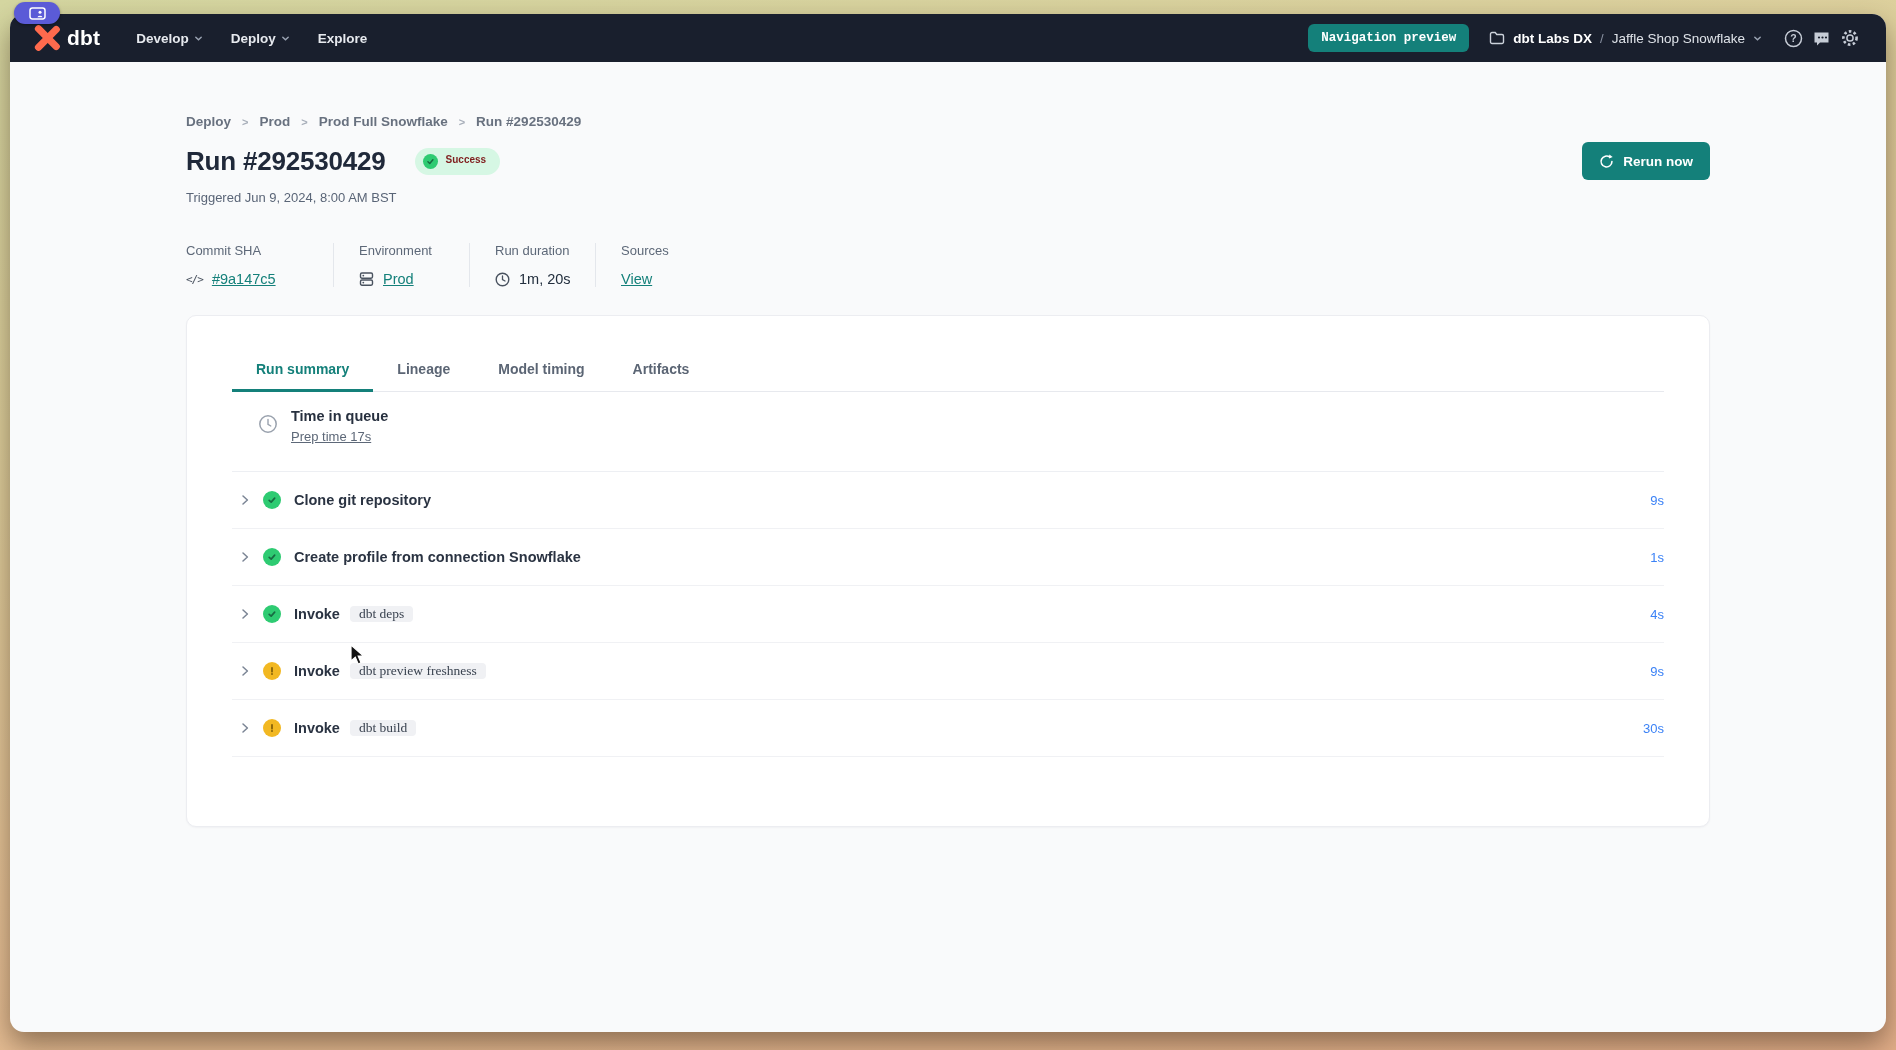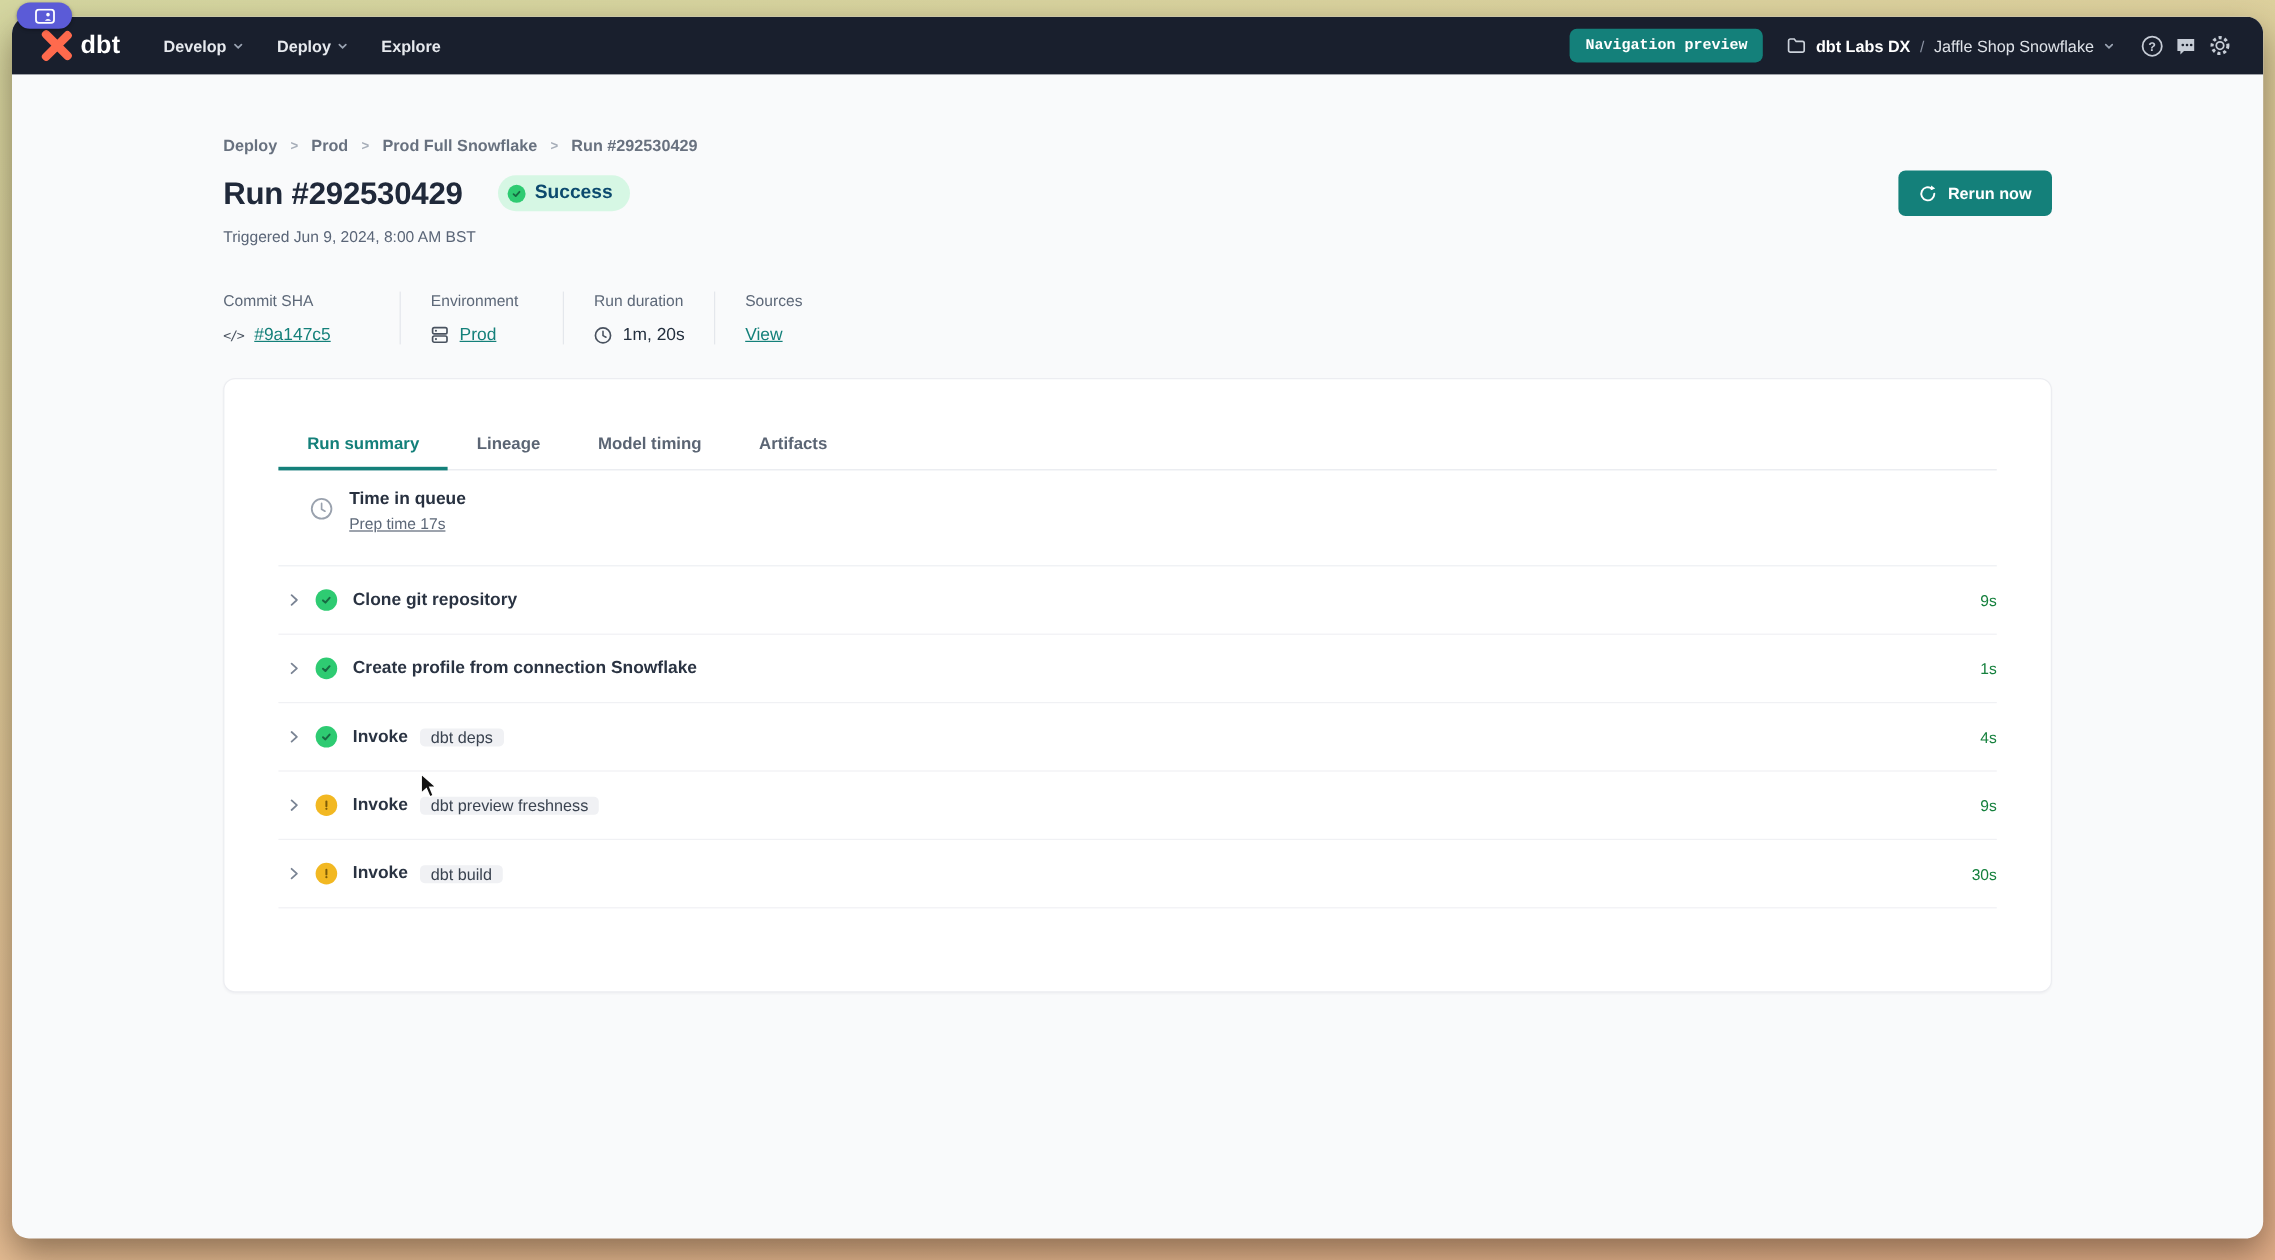--- a/index.html
+++ b/index.html
@@ -36,23 +36,23 @@
   
   .wrapper { width:1524px; margin:0 auto; }
   .breadcrumb { padding-top:52px; display:flex; align-items:center; gap:11px;
     font-size:13.5px; font-weight:600; color:#68717f; }
   .crumb { cursor:pointer; }
   .crumb-sep { color:#a7aeb9; font-size:11px; }
 
   .header-row { display:flex; justify-content:space-between; align-items:center; margin-top:13px; }
   .title-group { display:flex; align-items:center; }
   .page-title { font-size:26px; font-weight:700; color:#20293a; letter-spacing:-.2px; }
-  .status-pill { margin-left:29px; display:inline-flex; align-items:center; gap:8px;
+  .status-pill { margin-left:29px; display:inline-flex; gap:8px;
     background:var(--badge-bg,#d6f7e4); border-radius:15px; padding:6px 14px 6px 8px;
-    font-size:16px; font-weight:600; color:#0c4a6e; }
+    font-size:10px; font-weight:600; color:#7f1d1d; }
   .dot-success { width:15px; height:15px; border-radius:50%; background:var(--success-green,#2ecb72);
     display:flex; align-items:center; justify-content:center; }
   .rerun-btn { background:var(--accent-teal,#15817a); color:#fff; border:none; border-radius:6px;
     height:38px; padding:0 17px; font-size:13.5px; font-weight:700; font-family:inherit;
     display:flex; align-items:center; gap:9px; cursor:pointer; }
   .triggered { margin-top:10px; font-size:13px; color:#5a6577; }
 
   .meta { margin-top:38px; display:flex; }
   .meta-col { padding-right:20px; }
   .meta-col + .meta-col { border-left:1px solid #e4e7ec; padding-left:25px; }
@@ -80,23 +80,23 @@
   .queue-link { display:inline-block; margin-top:5px; font-size:13px; color:#5d6878;
     text-decoration:underline; cursor:pointer; }
 
   .step-row { height:57px; display:flex; align-items:center; border-bottom:1px solid #f0f1f4; }
   .row-chev { margin-left:7px; color:#7a8494; display:flex; cursor:pointer; }
   .status-dot { margin-left:12px; width:18px; height:18px; border-radius:50%;
     display:flex; align-items:center; justify-content:center; flex:none; }
   .status-dot.success { background:var(--success-green,#2ecb72); }
   .status-dot.warning { background:var(--warning-amber,#f2b822); }
   .step-label { margin-left:13px; font-size:14.5px; font-weight:700; color:#2a3342; }
-  .code-chip { margin-left:10px; font-family:Liberation Sans, sans-serif; font-size:13.5px;
+  .code-chip { margin-left:10px; font-family:Liberation Serif, serif; font-size:13.5px;
     color:#3a4350; background:#f0f1f4; border-radius:4px; padding:0 9px; }
-  .duration { margin-left:auto; font-size:13px; color:#15803d; }
+  .duration { margin-left:auto; font-size:13px; color:#3b82f6; }
 
   .card-footer { padding-top:23px; font-size:13px; color:#5d6878; margin-left:-7px; }
 
   .cursor { position:absolute; left:340px; top:630px; z-index:60; pointer-events:none; }
 </style>
 </head>
 <body>
 
 <div class="desktop">
   <div class="window">

